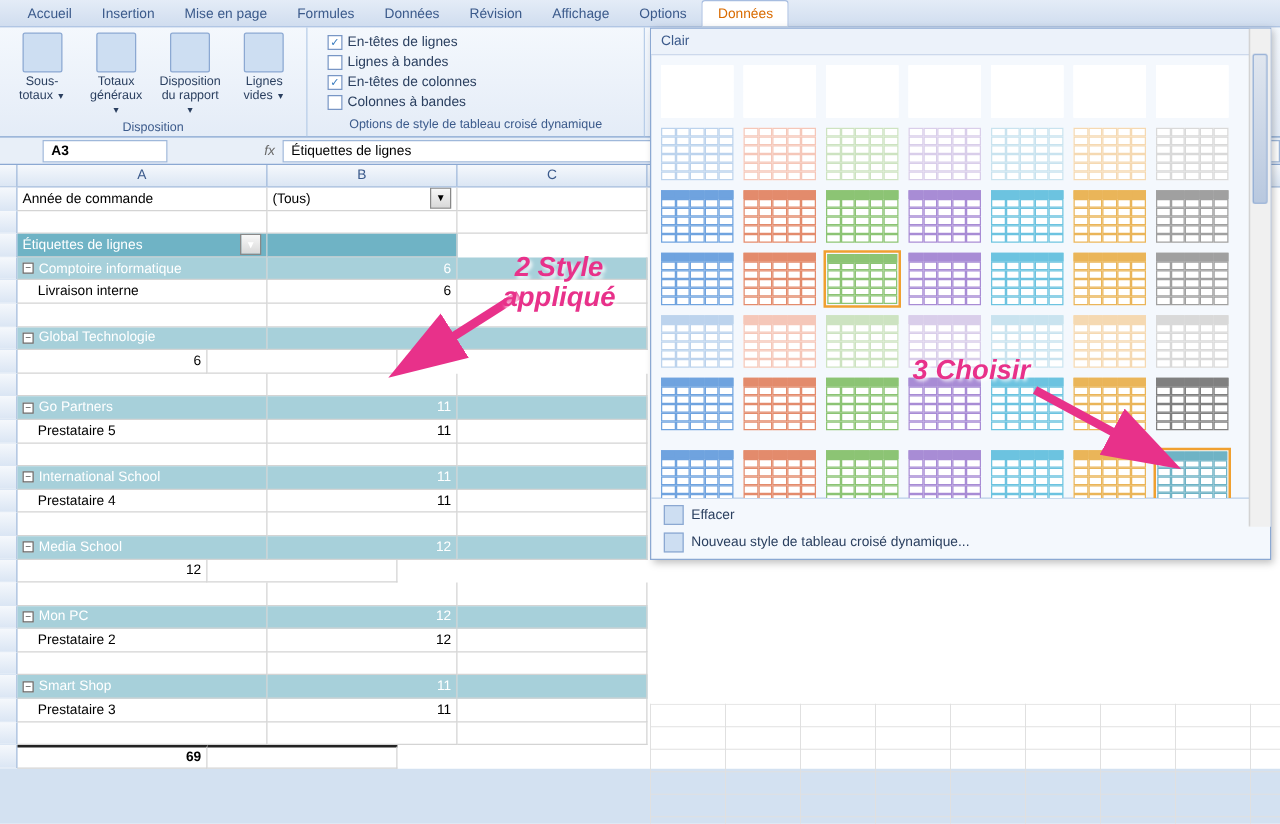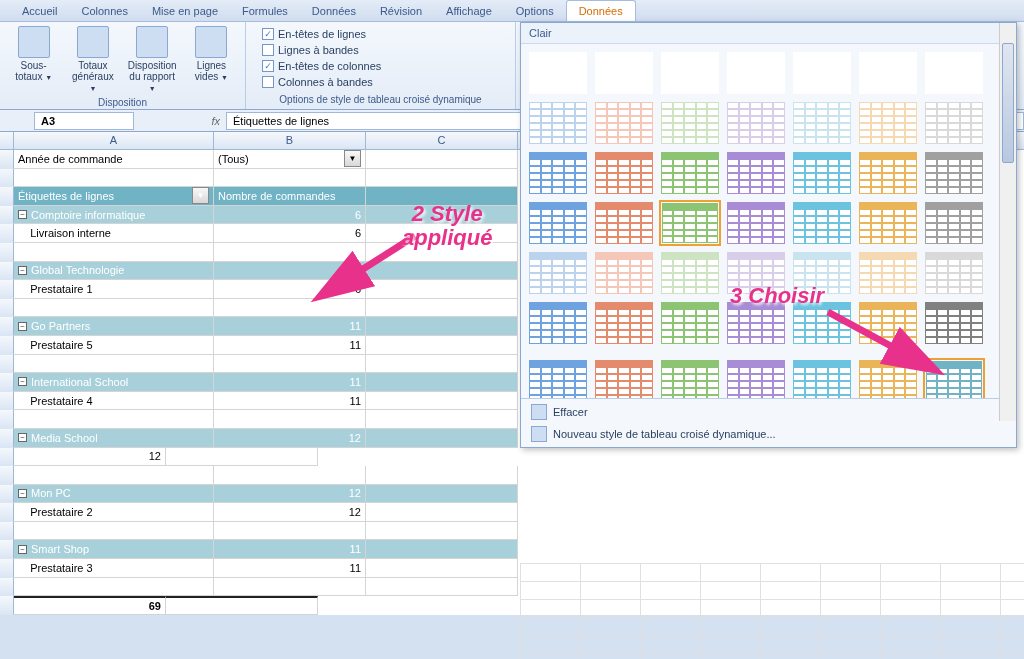--- a/index.html
+++ b/index.html
@@ -56,21 +56,21 @@
 .arrow svg{overflow:visible}
 .grid-bg{position:absolute;top:563px;left:520px;right:0;bottom:0;background-image:linear-gradient(#e0e0e0 1px,transparent 1px),linear-gradient(90deg,#e0e0e0 1px,transparent 1px);background-size:60px 18px}
 .scrollbar-v{position:absolute;right:0;top:0;bottom:26px;width:17px;background:#f0f0f0;border-left:1px solid #ccc}
 .sb-thumb{position:absolute;left:2px;right:2px;top:20px;height:120px;background:linear-gradient(#e0e6ef,#b8c8df);border:1px solid #8ba8d2;border-radius:2px}
 </style>
 </head>
 <body>
 
 <div class="ribbon-tabs" id="ribbon-tabs">
     <div class="ribbon-tab">Accueil</div>
-    <div class="ribbon-tab">Colonnes</div>
+    <div class="ribbon-tab">Insertion</div>
     <div class="ribbon-tab">Mise en page</div>
     <div class="ribbon-tab">Formules</div>
     <div class="ribbon-tab">Données</div>
     <div class="ribbon-tab">Révision</div>
     <div class="ribbon-tab">Affichage</div>
     <div class="ribbon-tab">Options</div>
     <div class="ribbon-tab active">Données</div>
   </div>
 
 <div class="ribbon-body">
@@ -142,21 +142,20 @@
       </div>
       <div class="sr ">
         <div class="rh"></div>
         <div class="cell A"></div>
         <div class="cell B right"></div>
         <div class="cell C"></div>
       </div>
       <div class="sr hdr-row">
         <div class="rh"></div>
         <div class="cell A">Étiquettes de lignes<span class="filter-dd">▼</span></div>
-        <div class="cell B ">Nombre de commandes</div>
         <div class="cell C"></div>
       </div>
       <div class="sr grp-row">
         <div class="rh"></div>
         <div class="cell A"><span class="collapse">−</span>Comptoire informatique</div>
         <div class="cell B ">6</div>
         <div class="cell C"></div>
       </div>
       <div class="sr ">
         <div class="rh"></div>
@@ -171,21 +170,20 @@
         <div class="cell C"></div>
       </div>
       <div class="sr grp-row">
         <div class="rh"></div>
         <div class="cell A"><span class="collapse">−</span>Global Technologie</div>
         <div class="cell B ">6</div>
         <div class="cell C"></div>
       </div>
       <div class="sr ">
         <div class="rh"></div>
-        <div class="cell A">&nbsp;&nbsp;&nbsp;&nbsp;Prestataire 1</div>
         <div class="cell B right">6</div>
         <div class="cell C"></div>
       </div>
       <div class="sr ">
         <div class="rh"></div>
         <div class="cell A"></div>
         <div class="cell B right"></div>
         <div class="cell C"></div>
       </div>
       <div class="sr grp-row">

